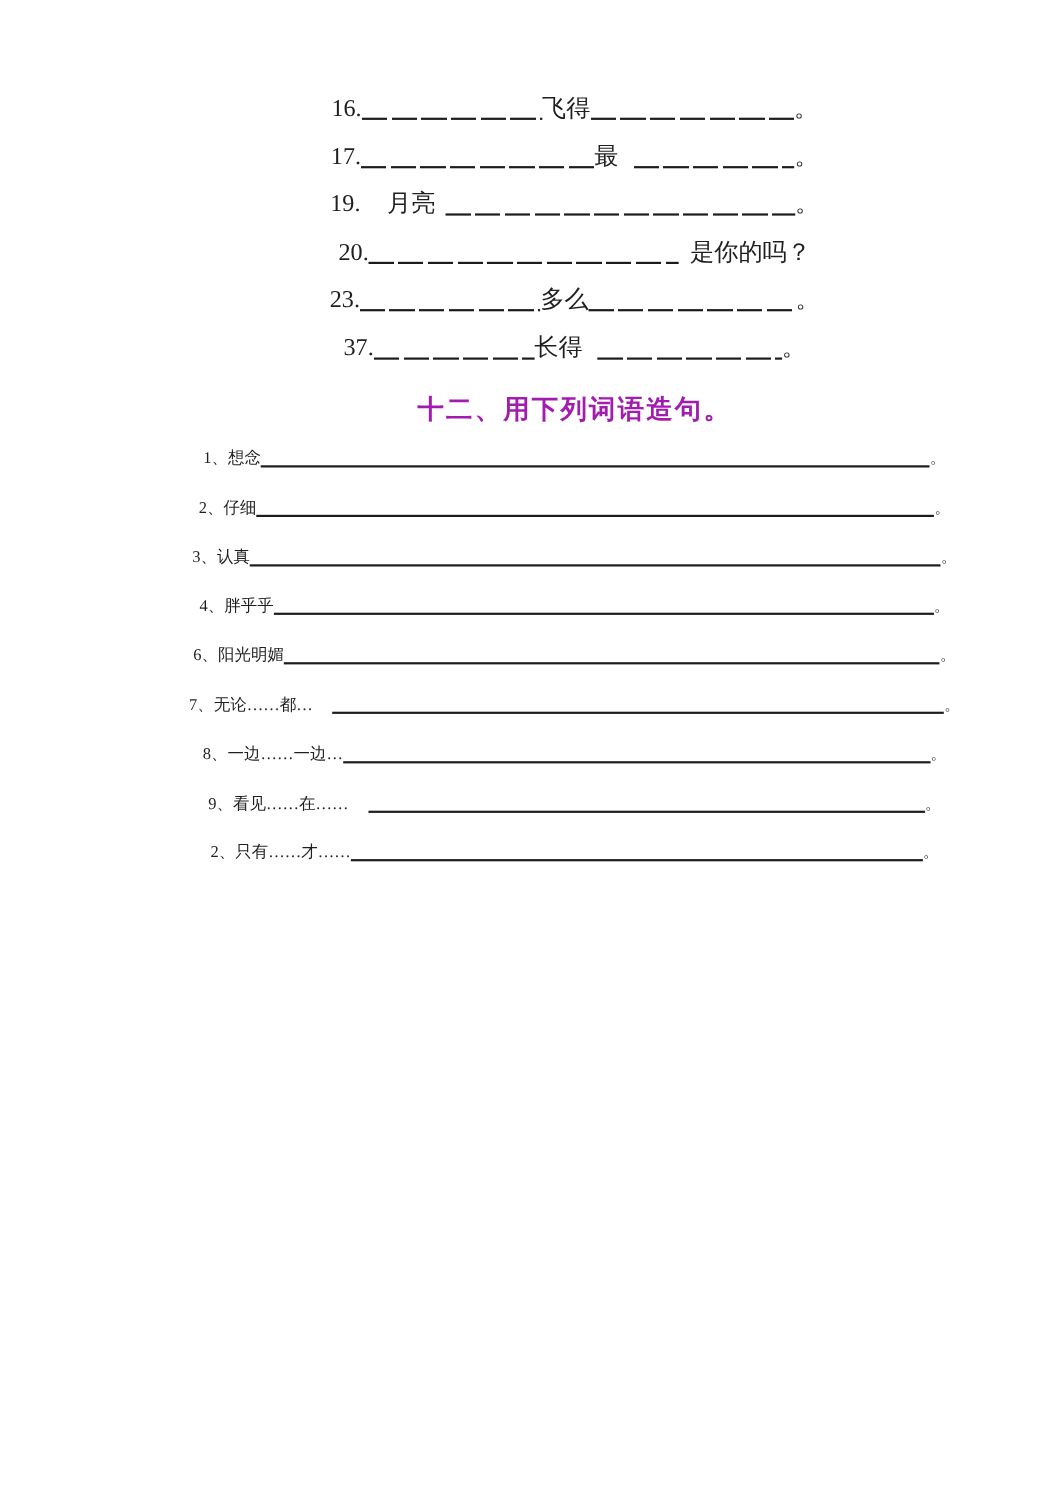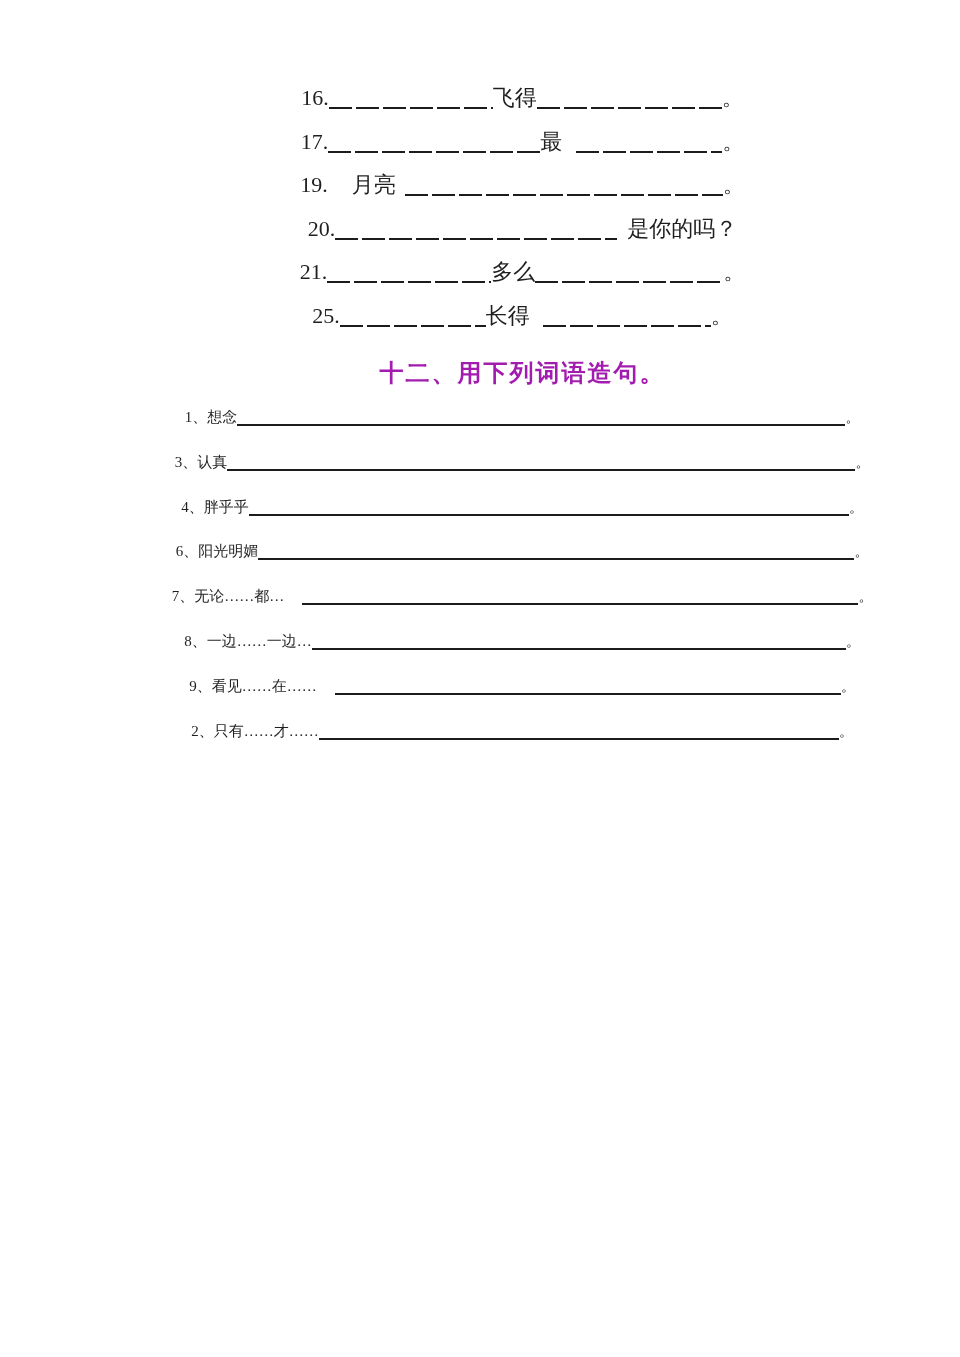--- a/index.html
+++ b/index.html
@@ -48,30 +48,33 @@
   <div class="row">
     <span class="num">17.</span><span class="bl seg" style="width:212px"></span><span>最</span><span class="bl seg" style="width:146px;margin-left:14px"></span><span>。</span>
   </div>
   <div class="row">
     <span class="num">19.</span><span style="margin-left:24px">月亮</span><span class="bl seg" style="width:318px;margin-left:9px"></span><span>。</span>
   </div>
   <div class="row">
     <span class="num">20.</span><span class="bl seg" style="width:282px"></span><span style="margin-left:10px">是你的吗？</span>
   </div>
   <div class="row">
-    <span class="num">21.</span><span class="bl seg" style="width:164px"></span><span>多么</span><span class="bl seg" style="width:188px"></span><span>。</span>
+    <span class="num">23.</span><span class="bl seg" style="width:164px"></span><span>多么</span><span class="bl seg" style="width:188px"></span><span>。</span>
   </div>
   <div class="row">
-    <span class="num">25.</span><span class="bl seg" style="width:146px"></span><span>长得</span><span class="bl seg" style="width:168px;margin-left:13px"></span><span>。</span>
+    <span class="num">37.</span><span class="bl seg" style="width:146px"></span><span>长得</span><span class="bl seg" style="width:168px;margin-left:13px"></span><span>。</span>
   </div>
 
   <div class="heading">十二、用下列词语造句。</div>
 
   <div class="row2">
     <span class="num">1、</span><span>想念</span><span class="bl" style="width:608px"></span><span>。</span>
+  </div>
+  <div class="row2">
+    <span class="num">2、</span><span>仔细</span><span class="bl" style="width:616px"></span><span>。</span>
   </div>
   <div class="row2">
     <span class="num">3、</span><span>认真</span><span class="bl" style="width:628px"></span><span>。</span>
   </div>
   <div class="row2">
     <span class="num">4、</span><span>胖乎乎</span><span class="bl" style="width:600px"></span><span>。</span>
   </div>
   <div class="row2">
     <span class="num">6、</span><span>阳光明媚</span><span class="bl" style="width:596px"></span><span>。</span>
   </div>

